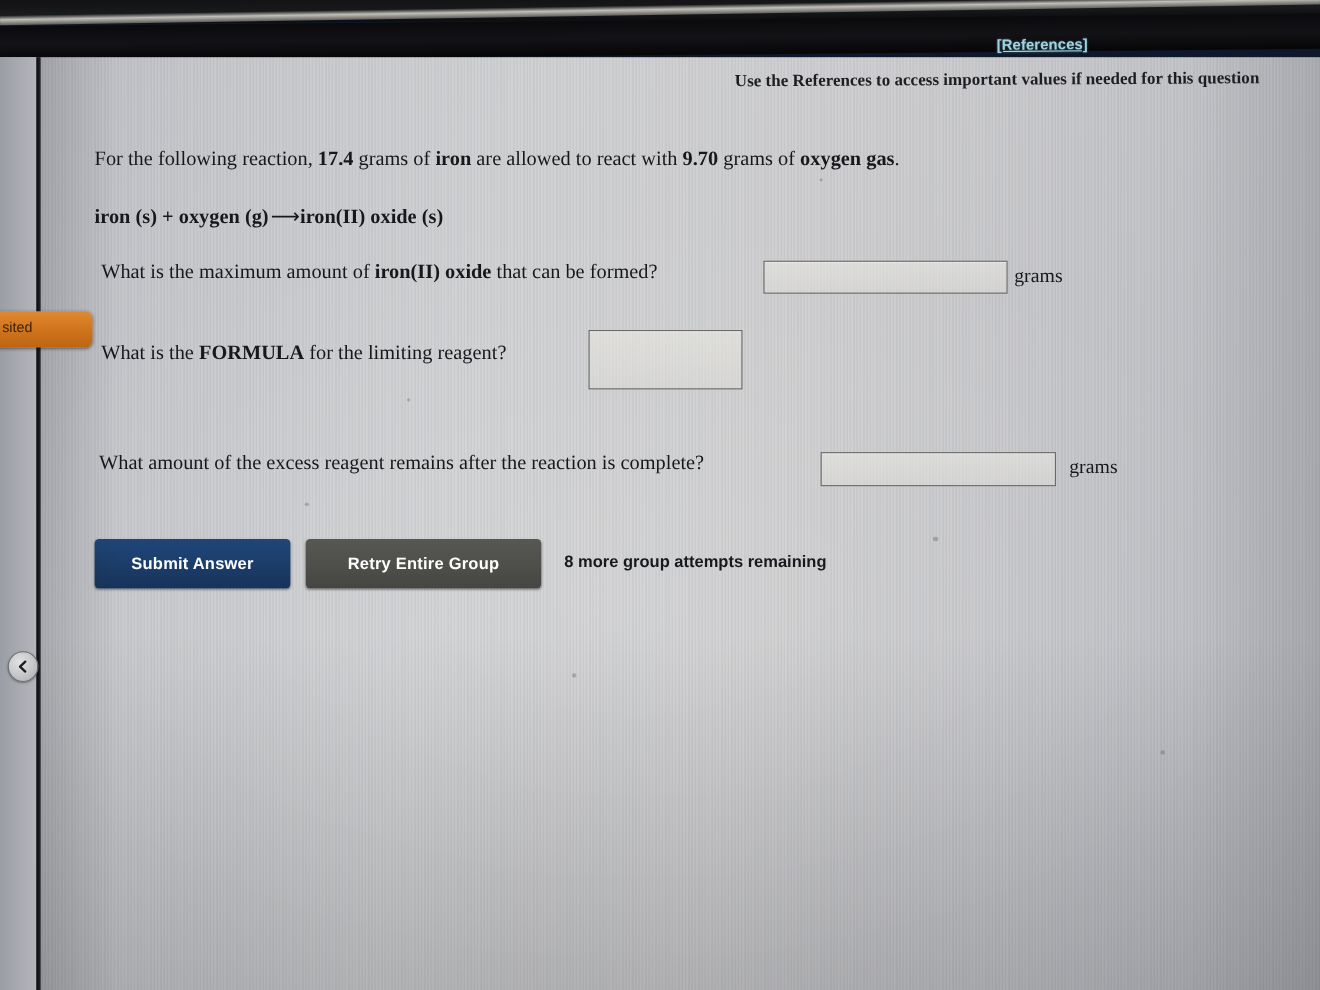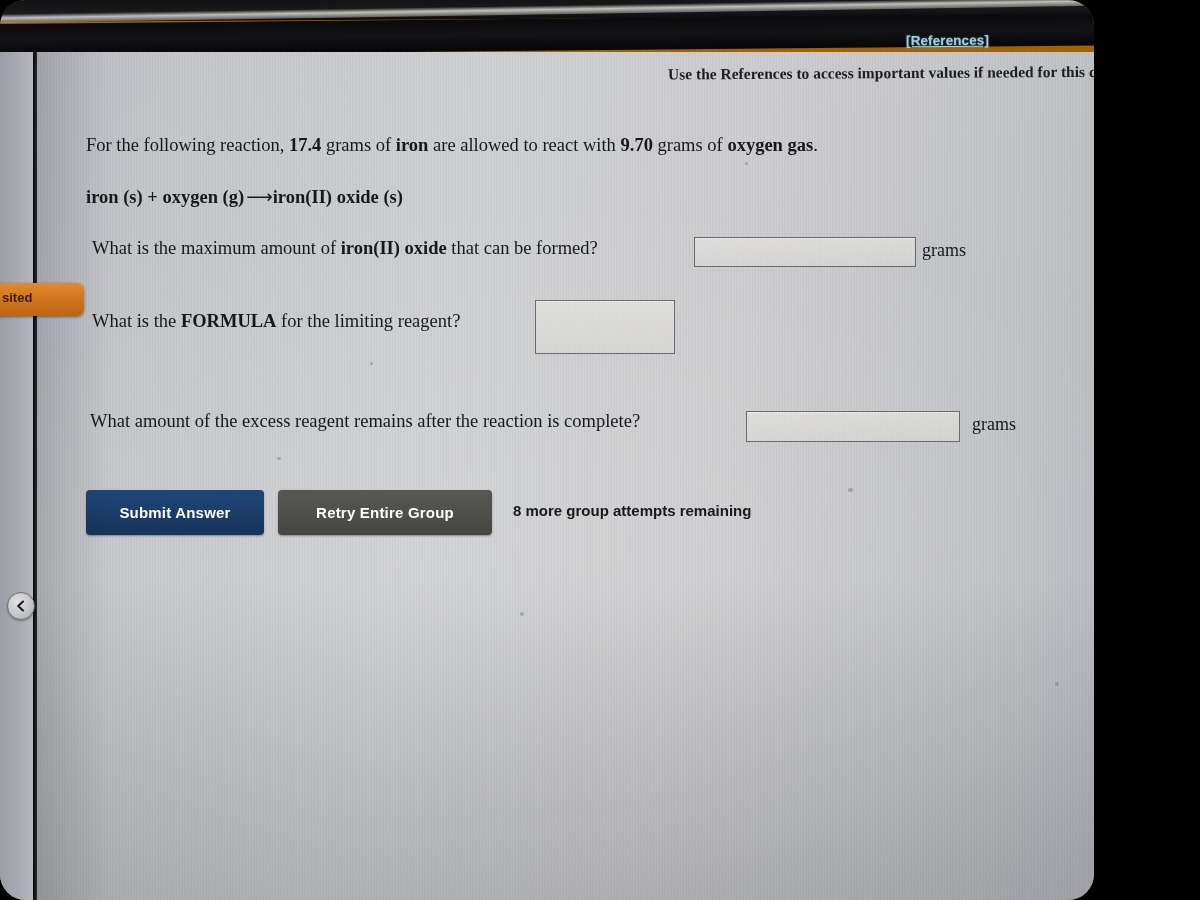--- a/index.html
+++ b/index.html
@@ -11,25 +11,24 @@
     width: 1200px;
     height: 900px;
     overflow: hidden;
     font-family: "Liberation Serif", serif;
     background: #000;
   }
 
   
   #photo {
     position: relative;
-    width: 1094px;
+    width: 1200px;
     height: 900px;
-    background: #a16207;
+    background: #0f172a;
     overflow: hidden;
-    border-radius: 26px;
   }
 
   
   .bezel-top {
     position: absolute;
     left: 0; top: 0;
     width: 1200px;
     height: 22px;
     background: linear-gradient(180deg, #121214 0%, #191a1c 60%, #0d0d0f 100%);
     transform: rotate(-0.35deg);
@@ -134,21 +133,21 @@
     background: linear-gradient(180deg, #e08a32 0%, #d2761f 45%, #bf6512 100%);
     box-shadow: 0 1px 3px rgba(0,0,0,0.45);
     z-index: 6;
   }
   .visited-tab-label {
     position: absolute;
     left: 36px;
     top: 7px;
     font-family: "Liberation Sans", sans-serif;
     font-size: 13px;
-    font-weight: bold;
+    font-weight: normal;
     color: #3a1f06;
     white-space: nowrap;
   }
 
   
   .rail-handle {
     position: absolute;
     left: 7px;
     top: 592px;
     width: 26px;

